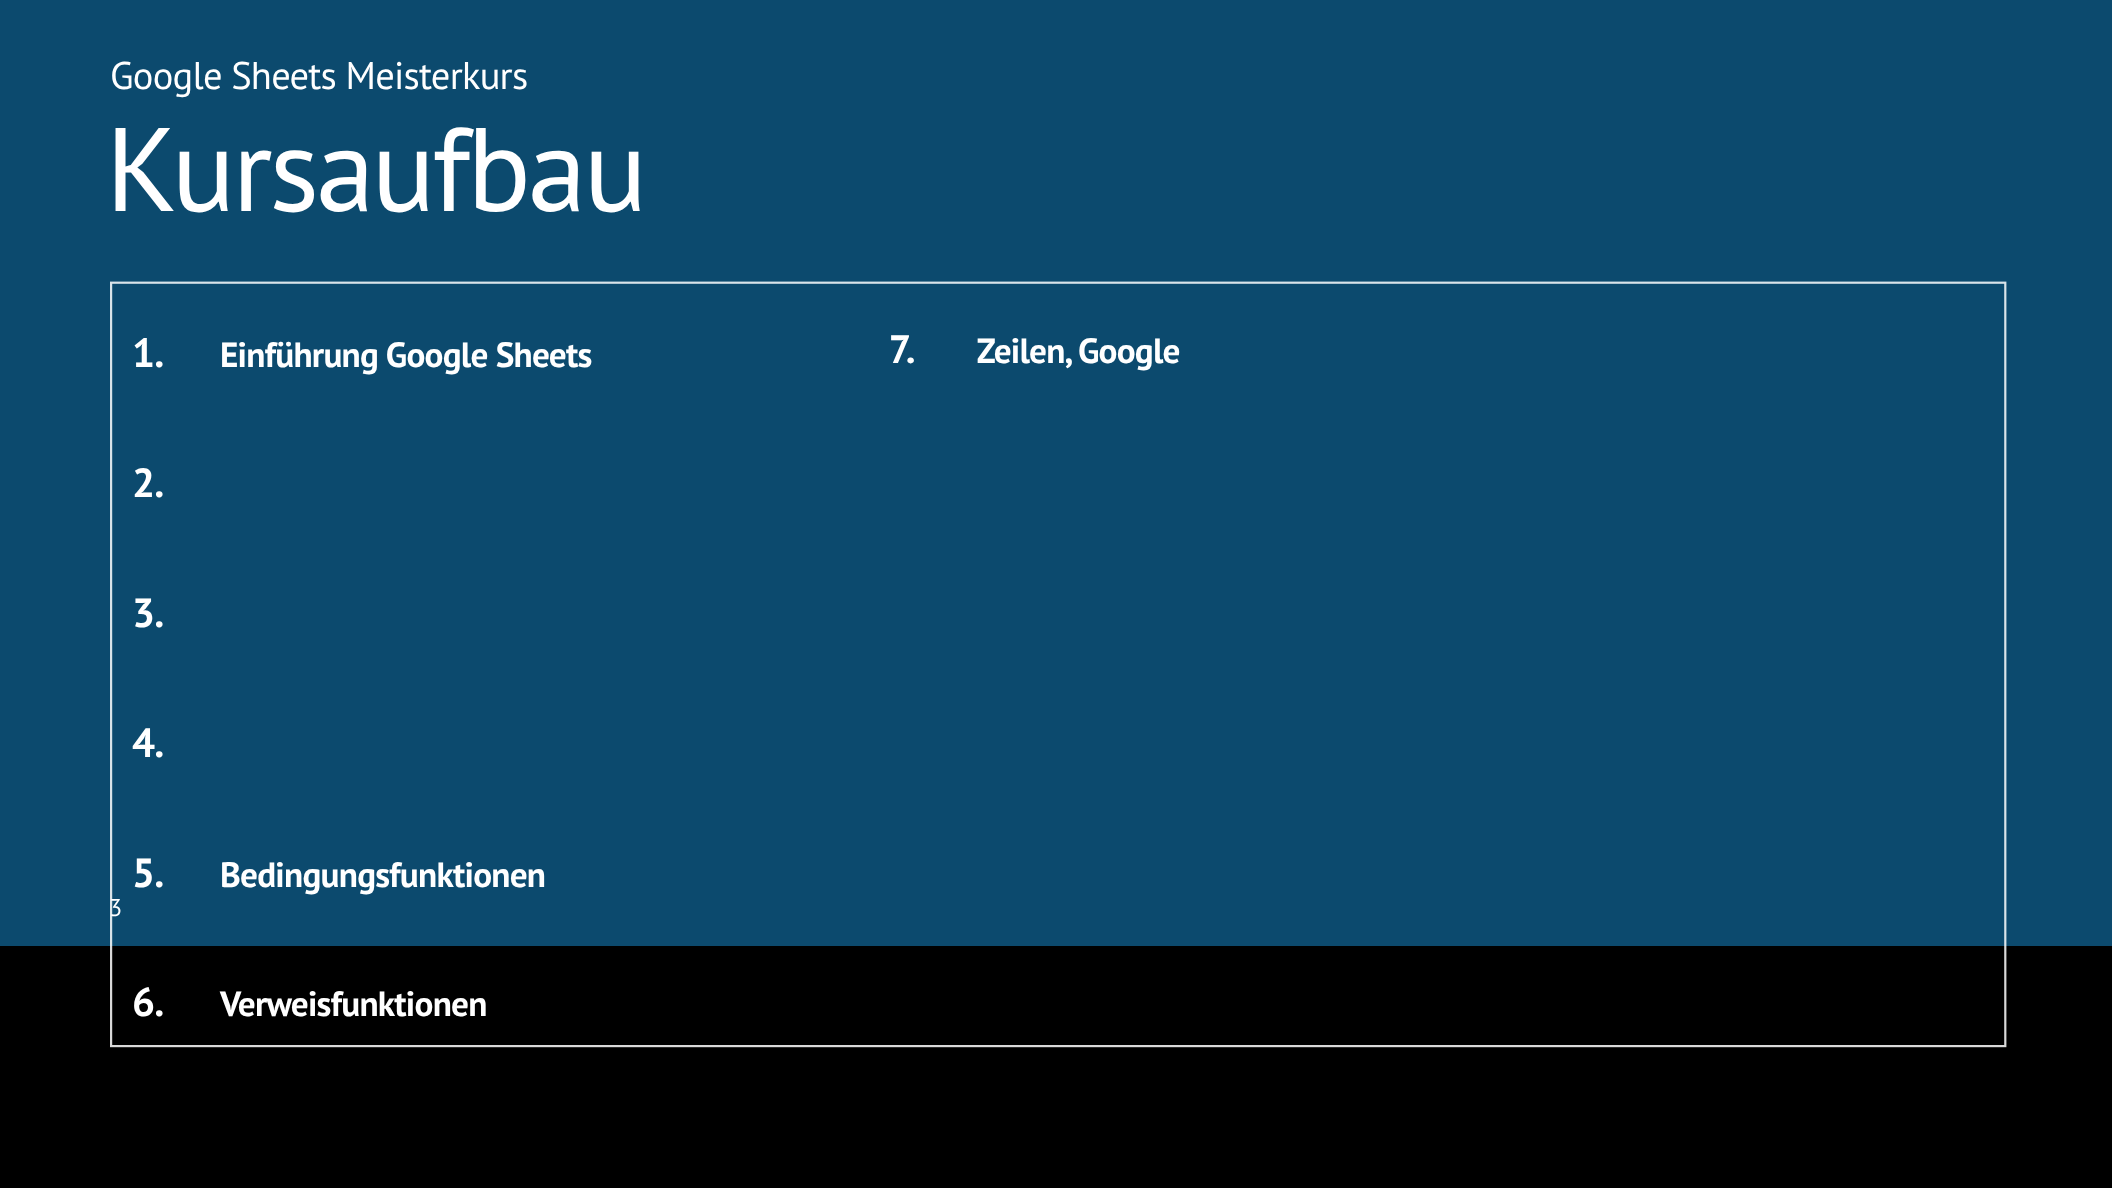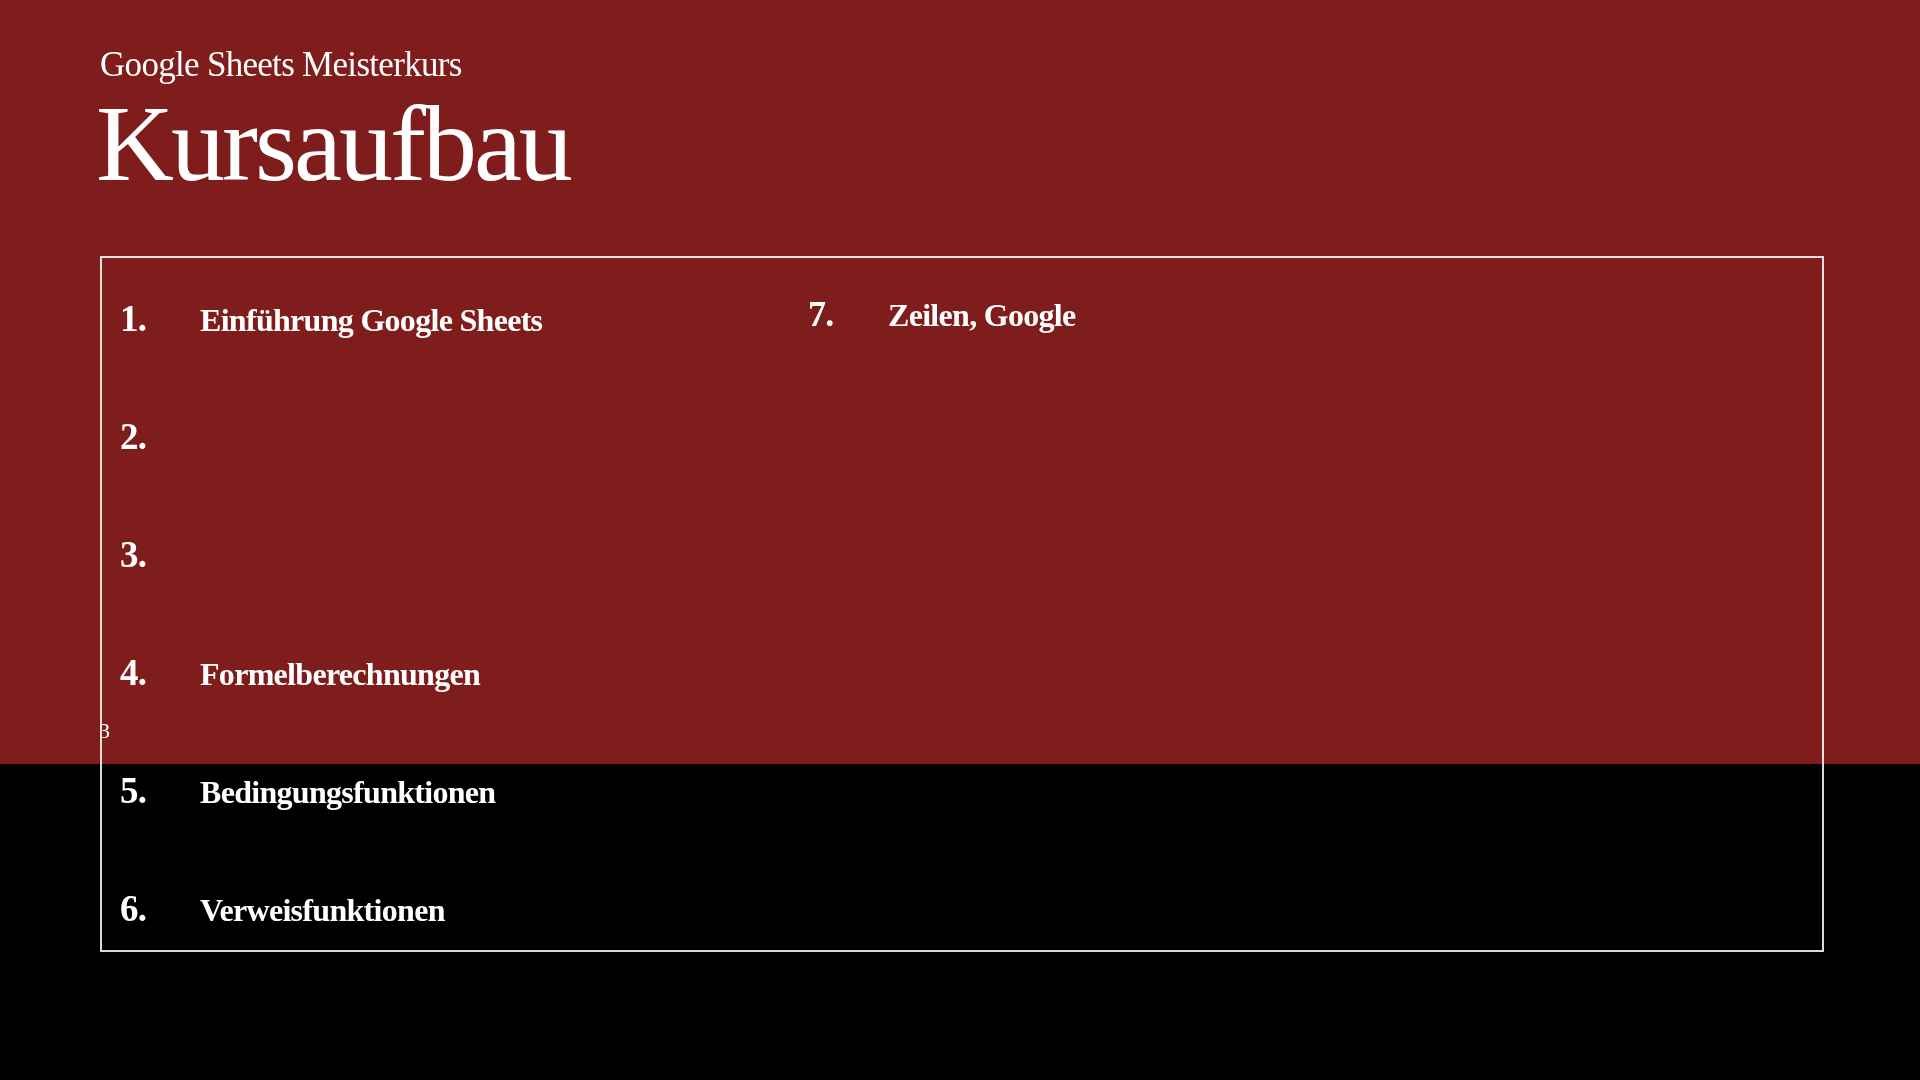--- a/index.html
+++ b/index.html
@@ -1,19 +1,19 @@
 <!DOCTYPE html>
 <html><head>
   <meta charset="utf-8">
   <style>
     * { margin:0; padding:0; box-sizing:border-box; }
     html,body { width:1920px; height:1080px; background:#000;
       font-family:"Segoe UI","PT Sans","Myriad Pro","Helvetica Neue",Arial,sans-serif;
       font-stretch:condensed; overflow:hidden; }
-    .slide { position:relative; width:1920px; height:764px; background:#7f1d1d; color:#fff;font-family:Liberation Serif, serif; }
+    .slide { position:relative; width:1920px; height:860px; background:#0c4a6e; color:#fff; }
     .subtitle { position:absolute; left:100px; top:45px; font-size:35px; font-weight:400;
         letter-spacing:-0.7px; }
     .title { position:absolute; left:96px; top:82px; font-size:108px; font-weight:400;
         letter-spacing:-3px; }
     .frame { position:absolute; left:100px; top:256px; width:1724px; height:696px;
         border:2px solid rgba(255,255,255,0.85); }
     .list-item { position:absolute; display:flex; align-items:baseline; font-weight:600;
         letter-spacing:-0.7px; }
     .num { width:80px; font-size:37px; }
     .lbl { font-size:32px; }
@@ -37,21 +37,20 @@
     <span class="lbl">Einführung Google Sheets</span>
   </div>
   <div class="list-item r2">
     <span class="num">2.</span>
   </div>
   <div class="list-item r3">
     <span class="num">3.</span>
   </div>
   <div class="list-item r4">
     <span class="num">4.</span>
-    <span class="lbl">Formelberechnungen</span>
   </div>
   <div class="list-item r5">
     <span class="num">5.</span>
     <span class="lbl">Bedingungsfunktionen</span>
   </div>
   <div class="list-item r6">
     <span class="num">6.</span>
     <span class="lbl">Verweisfunktionen</span>
   </div>
   <div class="list-item r7">

